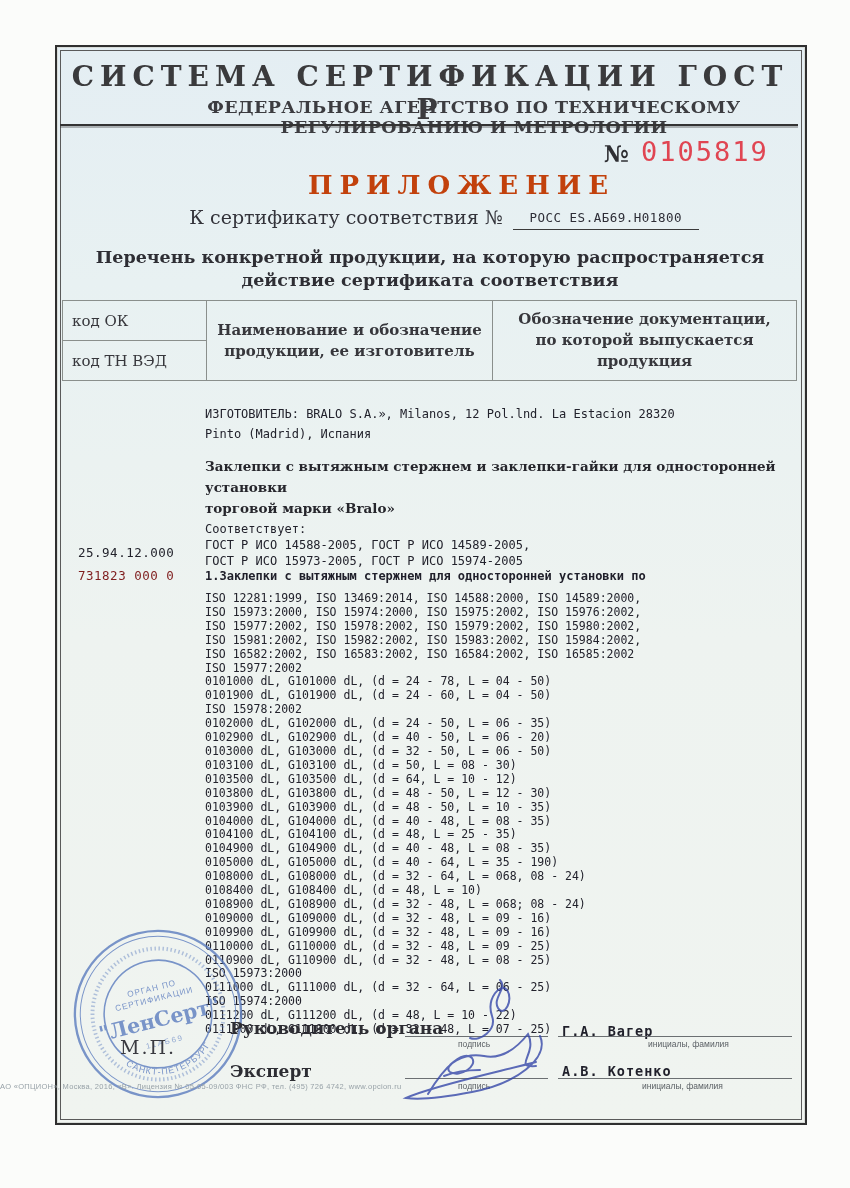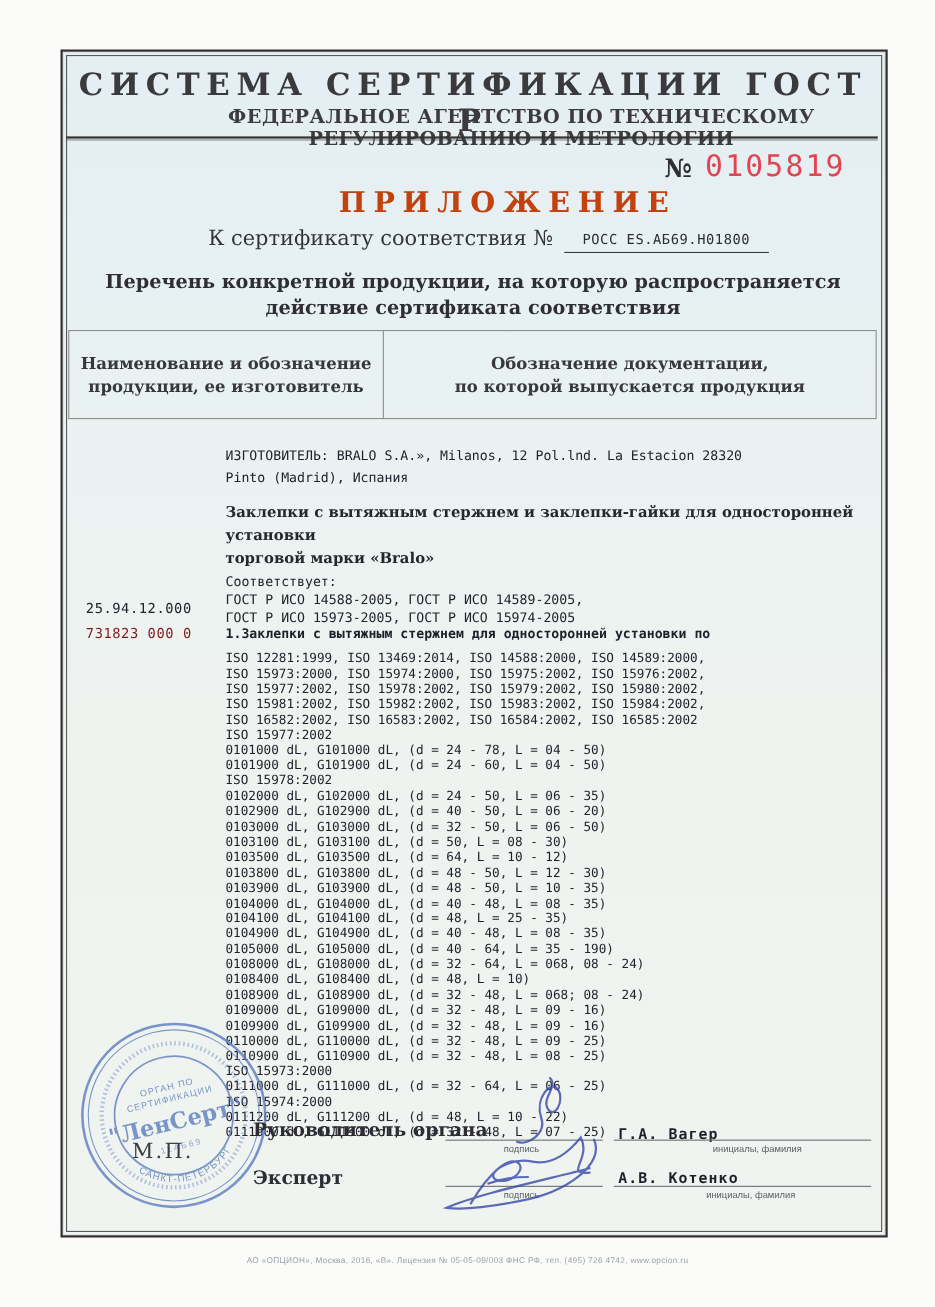--- a/index.html
+++ b/index.html
@@ -100,21 +100,21 @@
   .sig-name{position:absolute;font-family:"DejaVu Sans Mono","Liberation Mono",monospace;
             font-size:13.5px;font-weight:bold;color:#1f1f2a;letter-spacing:1px;}
   .mp{position:absolute;left:120px;top:1036px;font-size:19px;color:#3a3a40;letter-spacing:2px;}
 
   
   .stamp{position:absolute;left:68px;top:926px;width:180px;height:176px;transform:rotate(-14deg);opacity:.82;}
   .ink{position:absolute;left:388px;top:972px;width:200px;height:145px;opacity:.88;}
 
   
   .footer{
-    position:absolute;left:0;top:1141px;width:850px;text-align:center;
+    position:absolute;left:0;top:1082px;width:850px;
     font-family:"Liberation Sans",sans-serif;font-size:7.5px;color:#98a2a8;letter-spacing:.3px;
   }
 </style>
 </head>
 <body>
 
 <div class="page abs" style="left:0;top:0;width:850px;height:1188px;">
 
   <div class="frame">
     <div class="frame-inner"></div>
@@ -131,20 +131,24 @@
 
   <div class="cert-row">
     <span class="phrase">К сертификату соответствия №</span>
     <span class="cert-no-block">РОСС ES.АБ69.Н01800</span>
   </div>
 
   <div class="subtitle" style="top:247px;">Перечень конкретной продукции,  на которую распространяется</div>
   <div class="subtitle" style="top:270px;">действие сертификата соответствия</div>
 
   <div class="cert-table">
+    <div class="ct-col1">
+      <div class="cell top">код ОК</div>
+      <div class="cell">код ТН ВЭД</div>
+    </div>
     <div class="ct-col2">
       <div>Наименование и обозначение</div>
       <div>продукции, ее изготовитель</div>
     </div>
     <div class="ct-col3">
       <div>Обозначение документации,</div>
       <div>по которой выпускается продукция</div>
     </div>
   </div>
 

